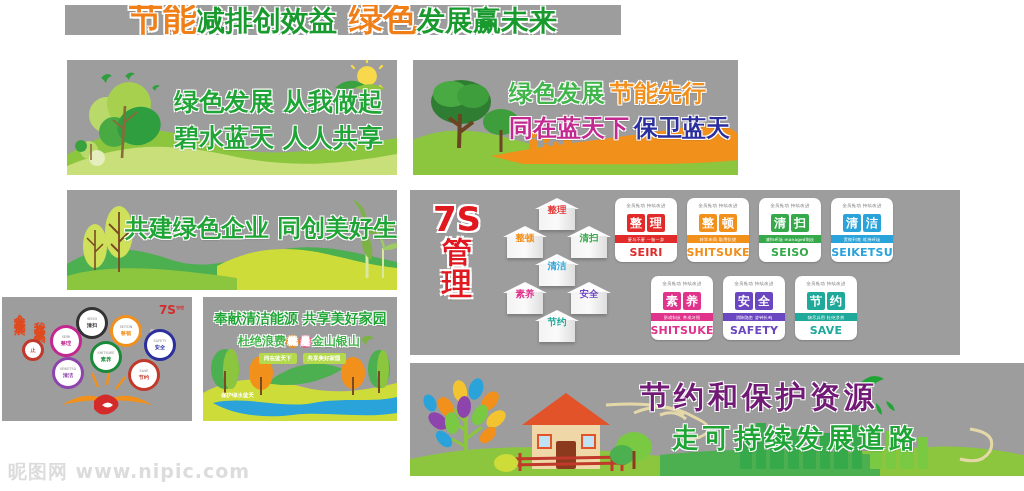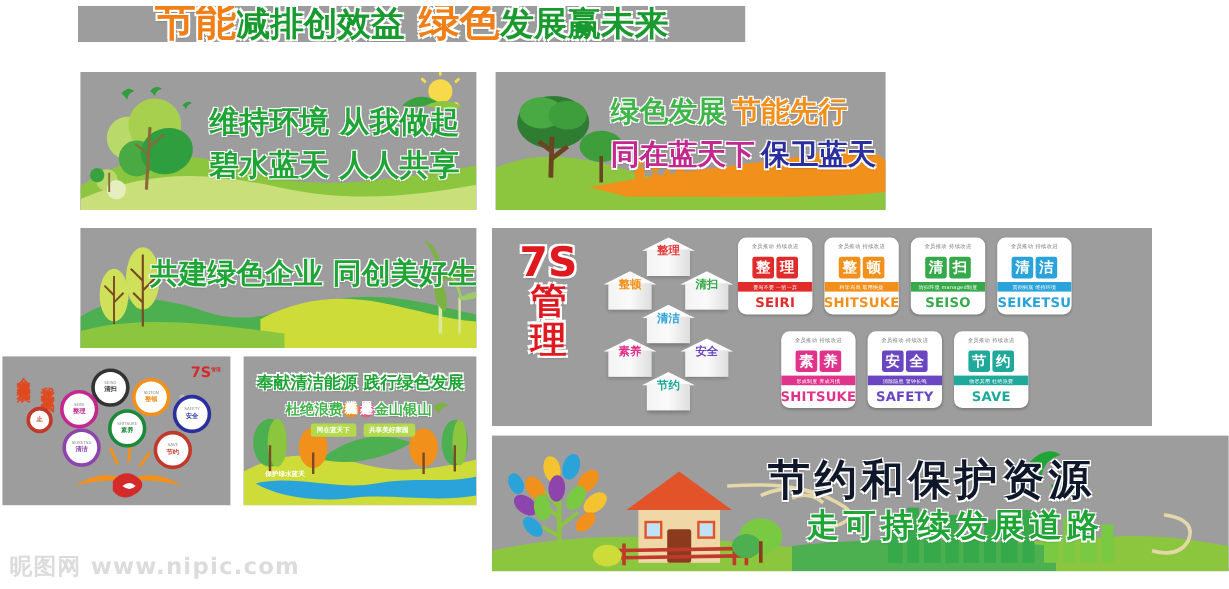--- a/index.html
+++ b/index.html
@@ -90,21 +90,21 @@
   #p6 .h2{position:absolute;left:35px;top:36px;font-size:12px;}
   #p6 .h2 .hl{display:inline-block;background:#f2901c;color:#fff;border-radius:50%;
       width:13px;height:13px;line-height:13px;text-align:center;font-size:9px;vertical-align:middle;}
   #p6 .h2 .hl2{background:#ef5c8e;}
   #p6 .h3{position:absolute;left:56px;top:56px;display:flex;gap:6px;}
   #p6 .h3 span{background:#b5d94c;color:#fff;font-size:5.5px;padding:2px 5px;border-radius:2px;}
   #p6 .h4{position:absolute;left:18px;top:95px;font-size:5.5px;color:#fff;}
 
   
   #p7{left:410px;top:363px;width:614px;height:113px;}
-  #p7 .b1{position:absolute;left:230px;top:14px;font-size:35px;color:#0f172a;letter-spacing:4px;}
+  #p7 .b1{position:absolute;left:230px;top:14px;font-size:30px;color:#701a75;letter-spacing:4px;}
   #p7 .b2{position:absolute;left:262px;top:57px;font-size:27px;color:#1fa535;letter-spacing:4px;}
 
   
   #wm-nipic{position:absolute;left:8px;top:459px;font-size:19px;color:#dcdcdc;
      font-weight:bold;letter-spacing:1px;}
   #wm-id{position:absolute;right:4px;top:451px;font-size:11.5px;color:#ffffff;
      background:rgba(120,120,120,.45);padding:2px 5px;letter-spacing:.2px;}
 
   .ico{display:block;}
 </style>
@@ -141,21 +141,21 @@
       <path d="M85 28 q4 -5 8 -2 q-4 1 -5 5 q-2 -3 -3 -3 Z" fill="#2f9e3e"></path>
 
       <circle cx="300" cy="16" r="10" fill="#f7d94b"></circle>
       <g stroke="#f7d94b" stroke-width="2.4" stroke-linecap="round">
         <path d="M300 2 v-1 M313 8 l2 -2 M313 26 l2 2 M287 8 l-2 -2"></path>
       </g>
       <path d="M268 28 q14 -13 30 -3 q-16 6 -30 3 Z" fill="#3aa13f"></path>
       <path d="M288 28 q16 -8 30 1 q-14 5 -30 -1 Z" fill="#8cc63f"></path>
     </svg>
     <div class="lines">
-      <div class="cn l outl-w">维持环境 从我做起</div>
+      <div class="cn l outl-w">绿色发展 从我做起</div>
       <div class="cn l outl-w">碧水蓝天 人人共享</div>
     </div>
   </div>
 
   <div class="panel" id="p2">
     <svg class="ico" width="325" height="115" viewBox="0 0 325 115" style="position:absolute;left:0;top:0;">
       <path d="M0 80 C40 62 80 72 130 88 C190 106 250 100 325 82 L325 115 L0 115 Z" fill="#8cc63f"></path>
       <path d="M78 96 C150 82 210 78 280 66 C305 62 318 66 325 74 L325 100 C270 106 180 104 110 104 Z" fill="#f2901c"></path>
 
       <ellipse cx="48" cy="42" rx="30" ry="22" fill="#2f7d32"></ellipse>
@@ -388,21 +388,21 @@
       <path d="M22 96 L22 74" stroke="#7a4a22" stroke-width="2"></path>
       <ellipse cx="58" cy="76" rx="12" ry="17" fill="#f2901c"></ellipse>
       <path d="M58 98 L58 80" stroke="#7a4a22" stroke-width="2"></path>
       <ellipse cx="150" cy="76" rx="12" ry="16" fill="#f2901c"></ellipse>
       <path d="M150 98 L150 80" stroke="#7a4a22" stroke-width="2"></path>
       <ellipse cx="176" cy="72" rx="11" ry="19" fill="#4caf50"></ellipse>
       <ellipse cx="180" cy="72" rx="6" ry="19" fill="#8cc63f"></ellipse>
       <path d="M176 96 L176 74" stroke="#7a4a22" stroke-width="2"></path>
       <path d="M158 42 q7 -6 13 -1 q-7 1 -8 7 q-4 -5 -5 -6 Z" fill="#7cb342"></path>
     </svg>
-    <div class="cn h1 outl-w">奉献清洁能源 践行绿色发展</div>
+    <div class="cn h1 outl-w">奉献清洁能源 共享美好家园</div>
     <div class="cn h2 outl-w">
       <span class="c-grn">杜绝浪费</span><span class="hl">就</span><span class="hl hl2">是</span><span class="c-grn">金山银山</span>
     </div>
     <div class="h3">
       <span class="cn">同在蓝天下</span>
       <span class="cn">共享美好家园</span>
     </div>
     <div class="cn h4">保护绿水蓝天</div>
   </div>
 

